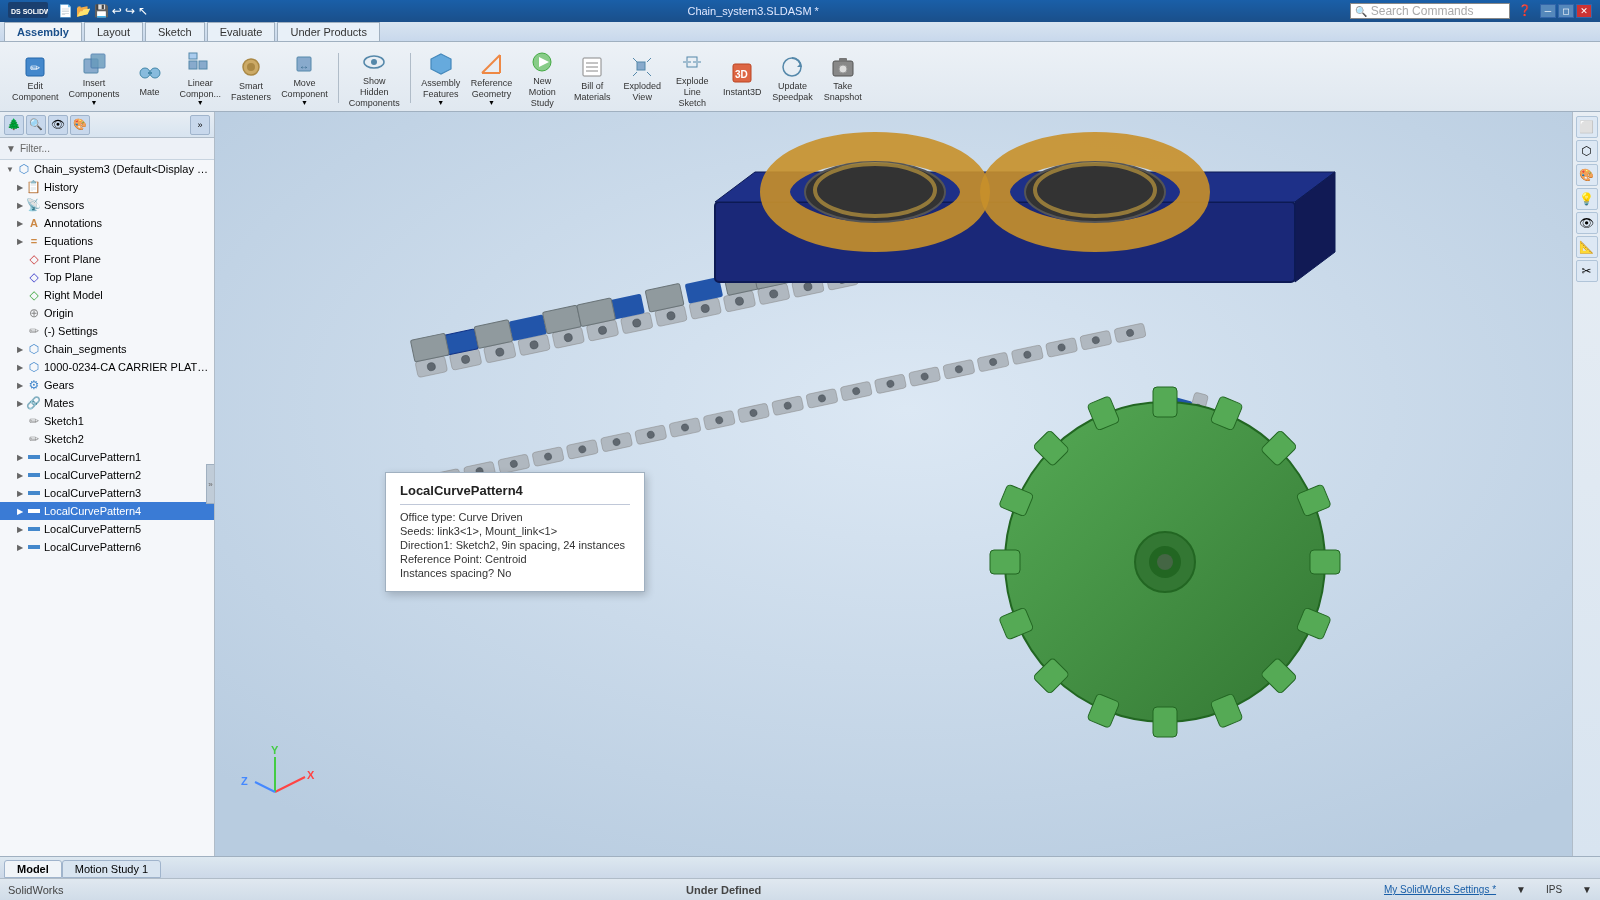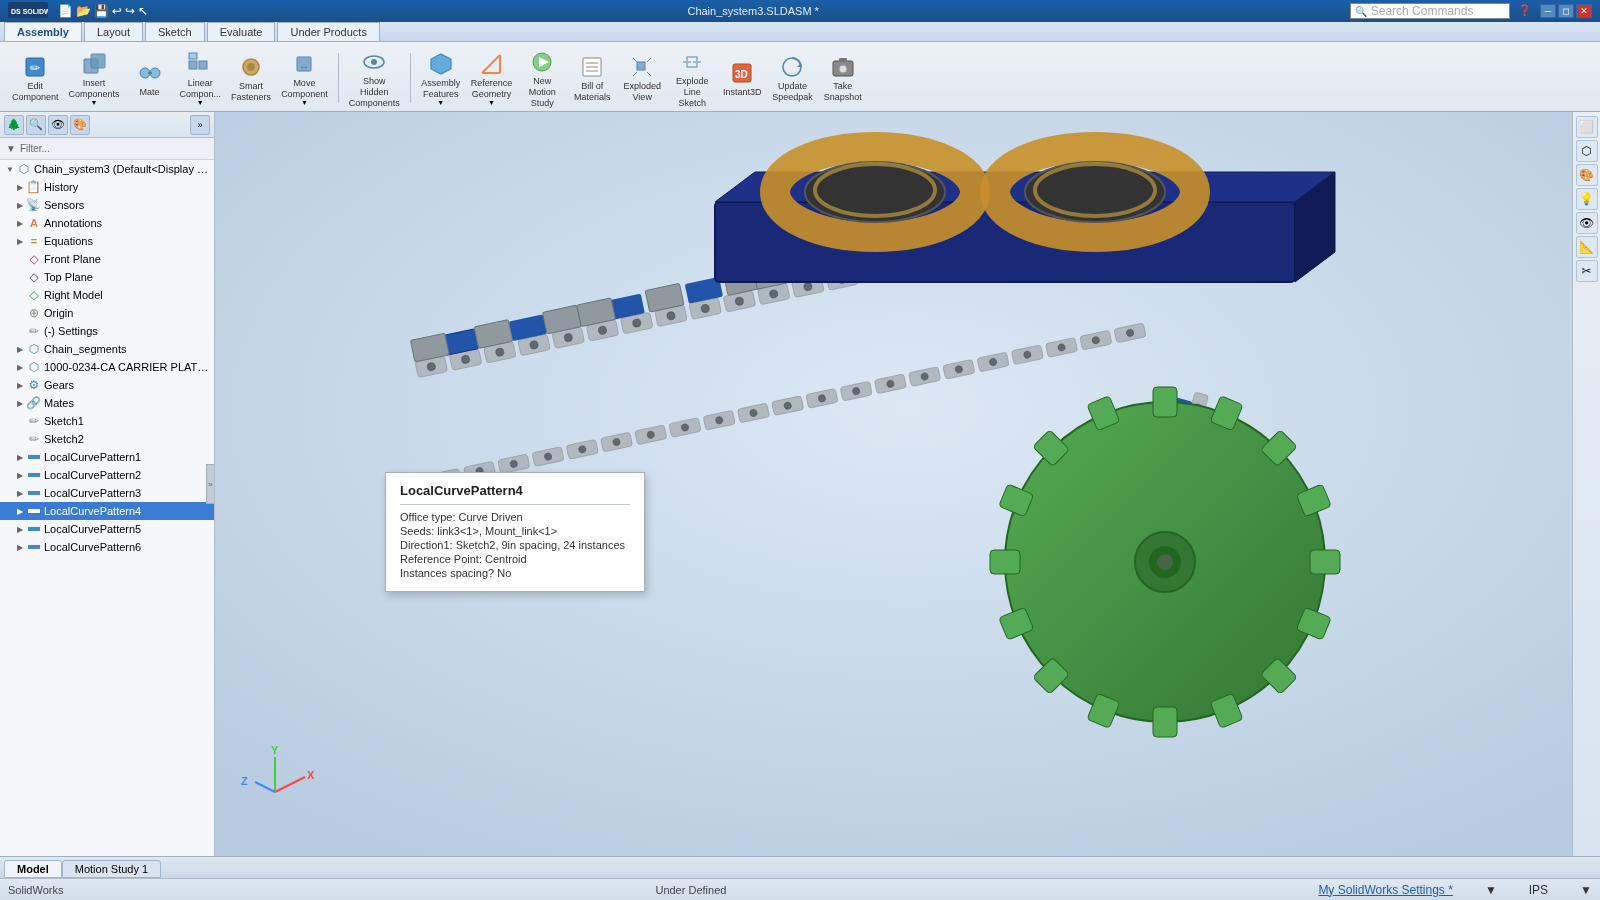--- a/index.html
+++ b/index.html
@@ -229,25 +229,26 @@
     }
     .status-tab.active {
       background: #f0f4f8;
       font-weight: bold;
     }
     .status-text {
       flex: 1;
       text-align: center;
       font-size: 11px;
       color: #444;
+      font-weight: bold;
     }
     .status-right {
       display: flex;
-      gap: 32px;
-      font-size: 12px;
+      gap: 20px;
+      font-size: 10px;
       color: #333;
       text-align: center;
     }
 
     
     #tooltip-popup {
       position: absolute;
       left: 170px;
       top: 360px;
       background: white;

